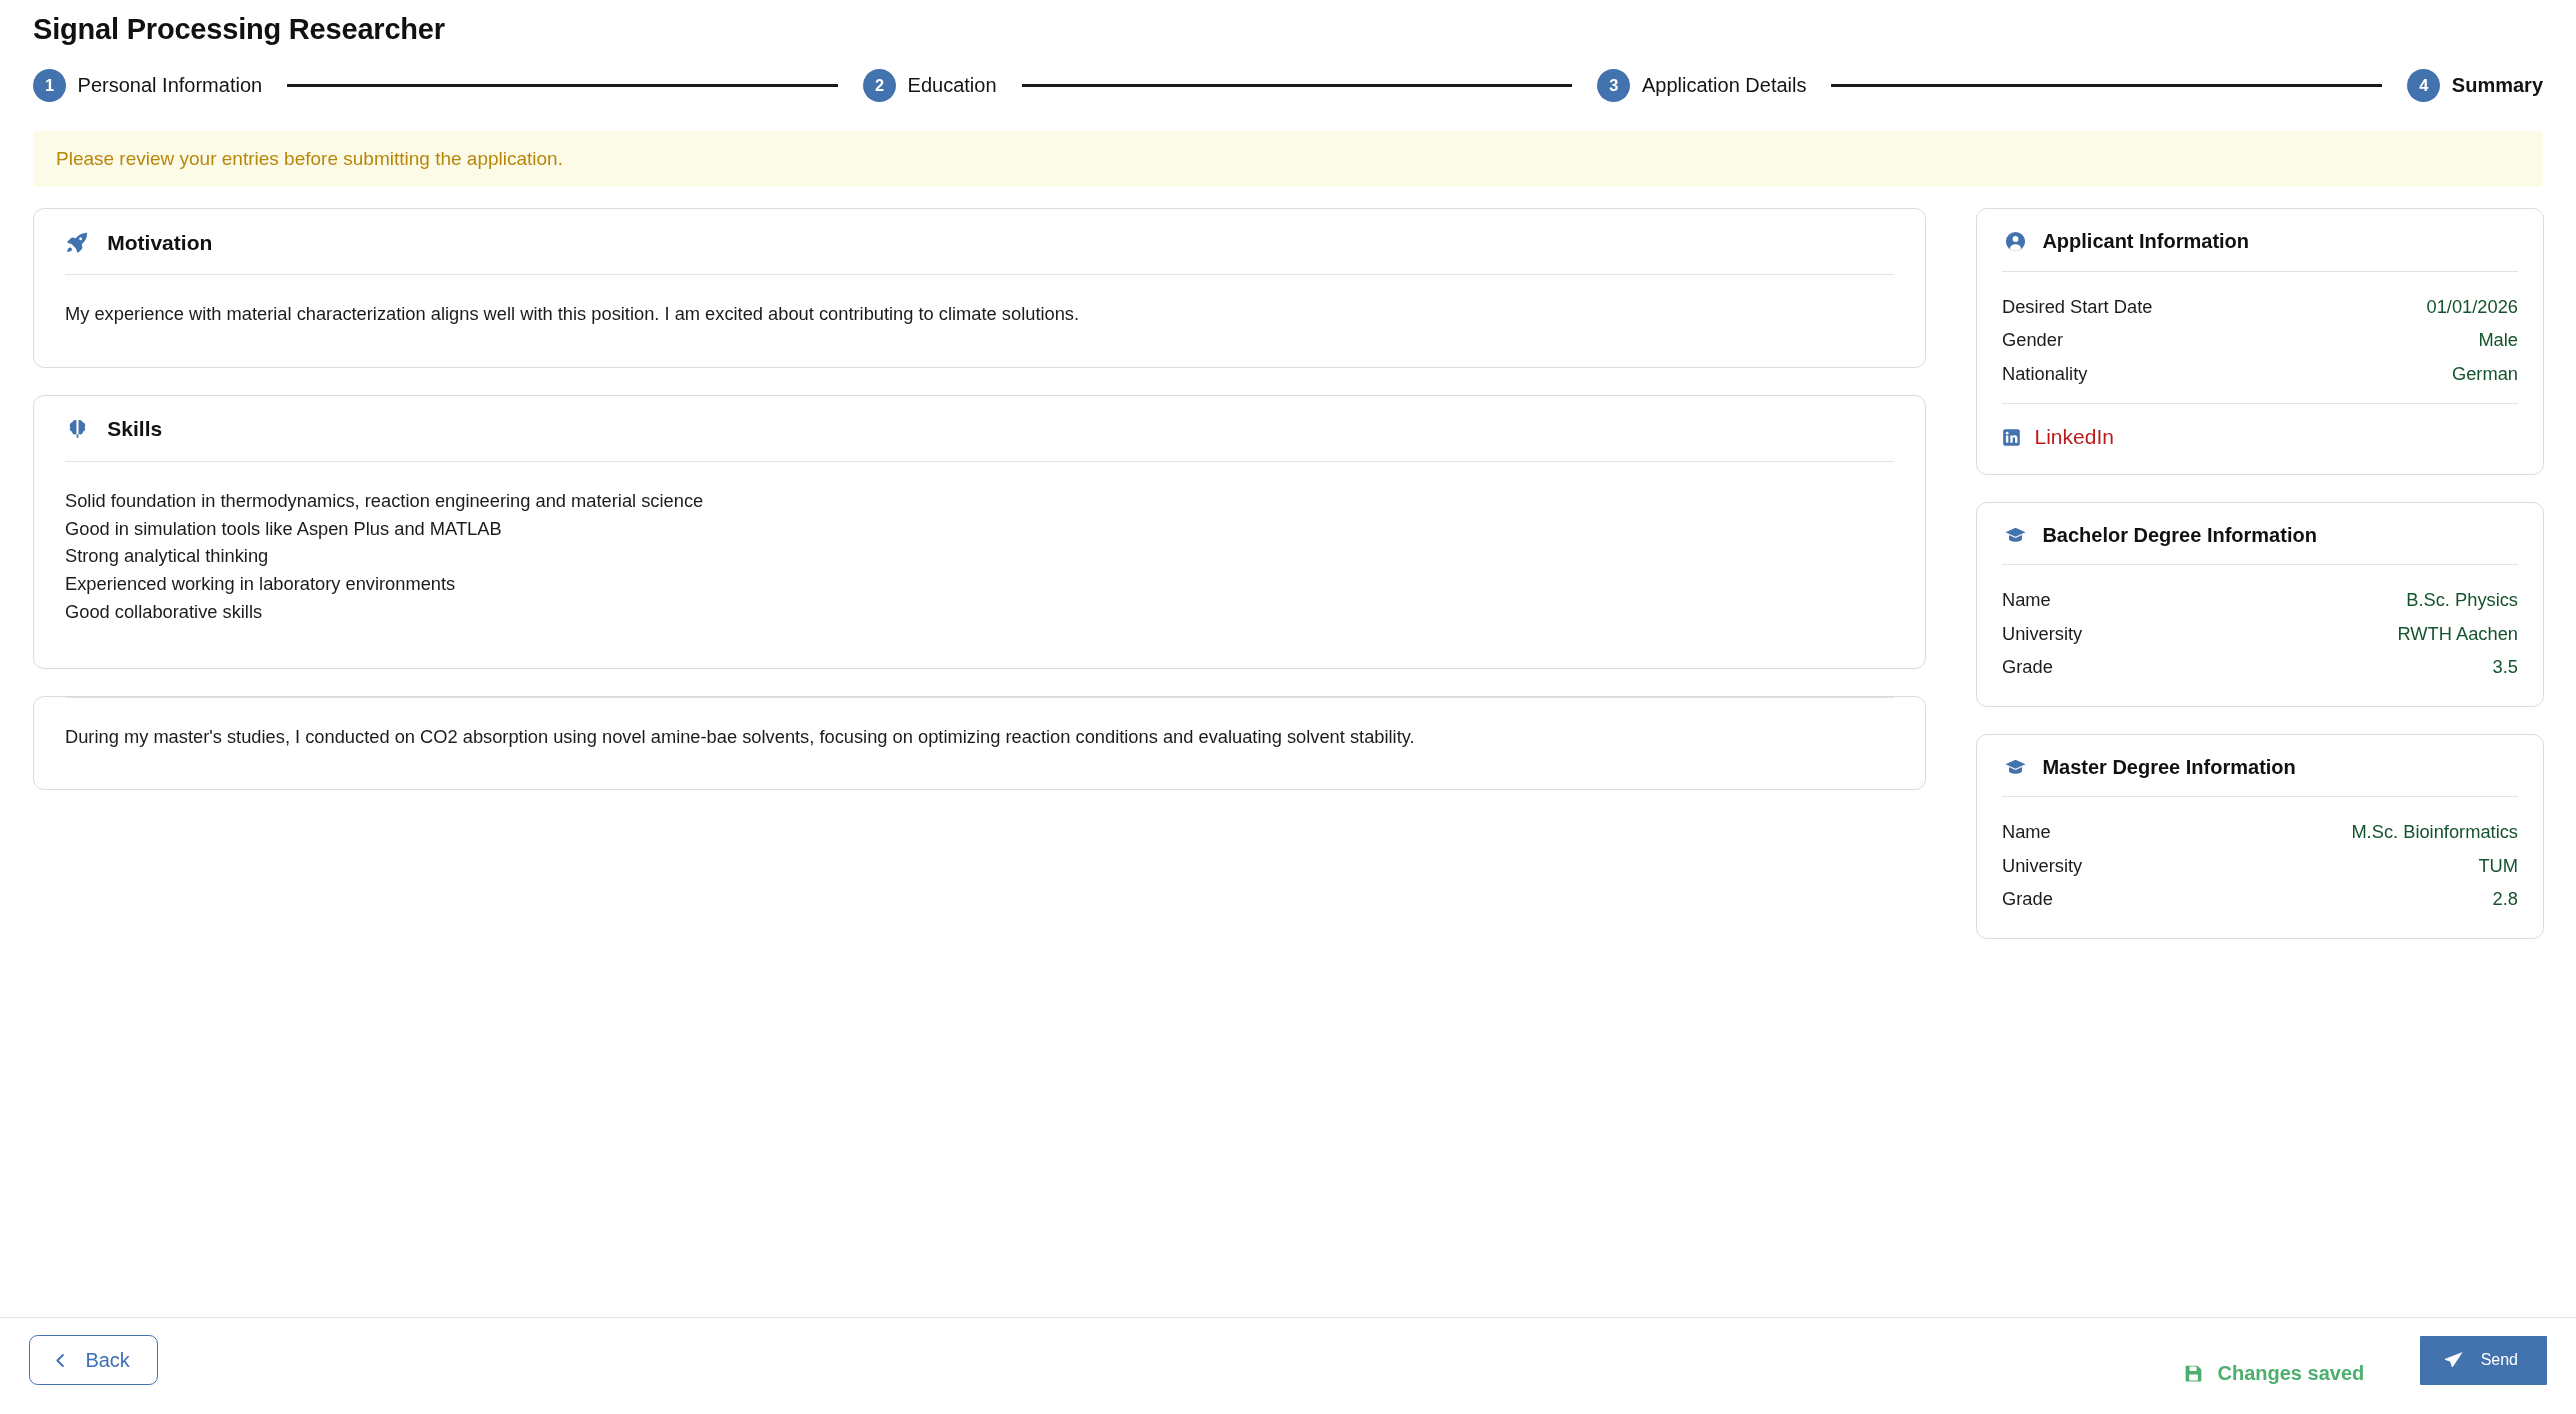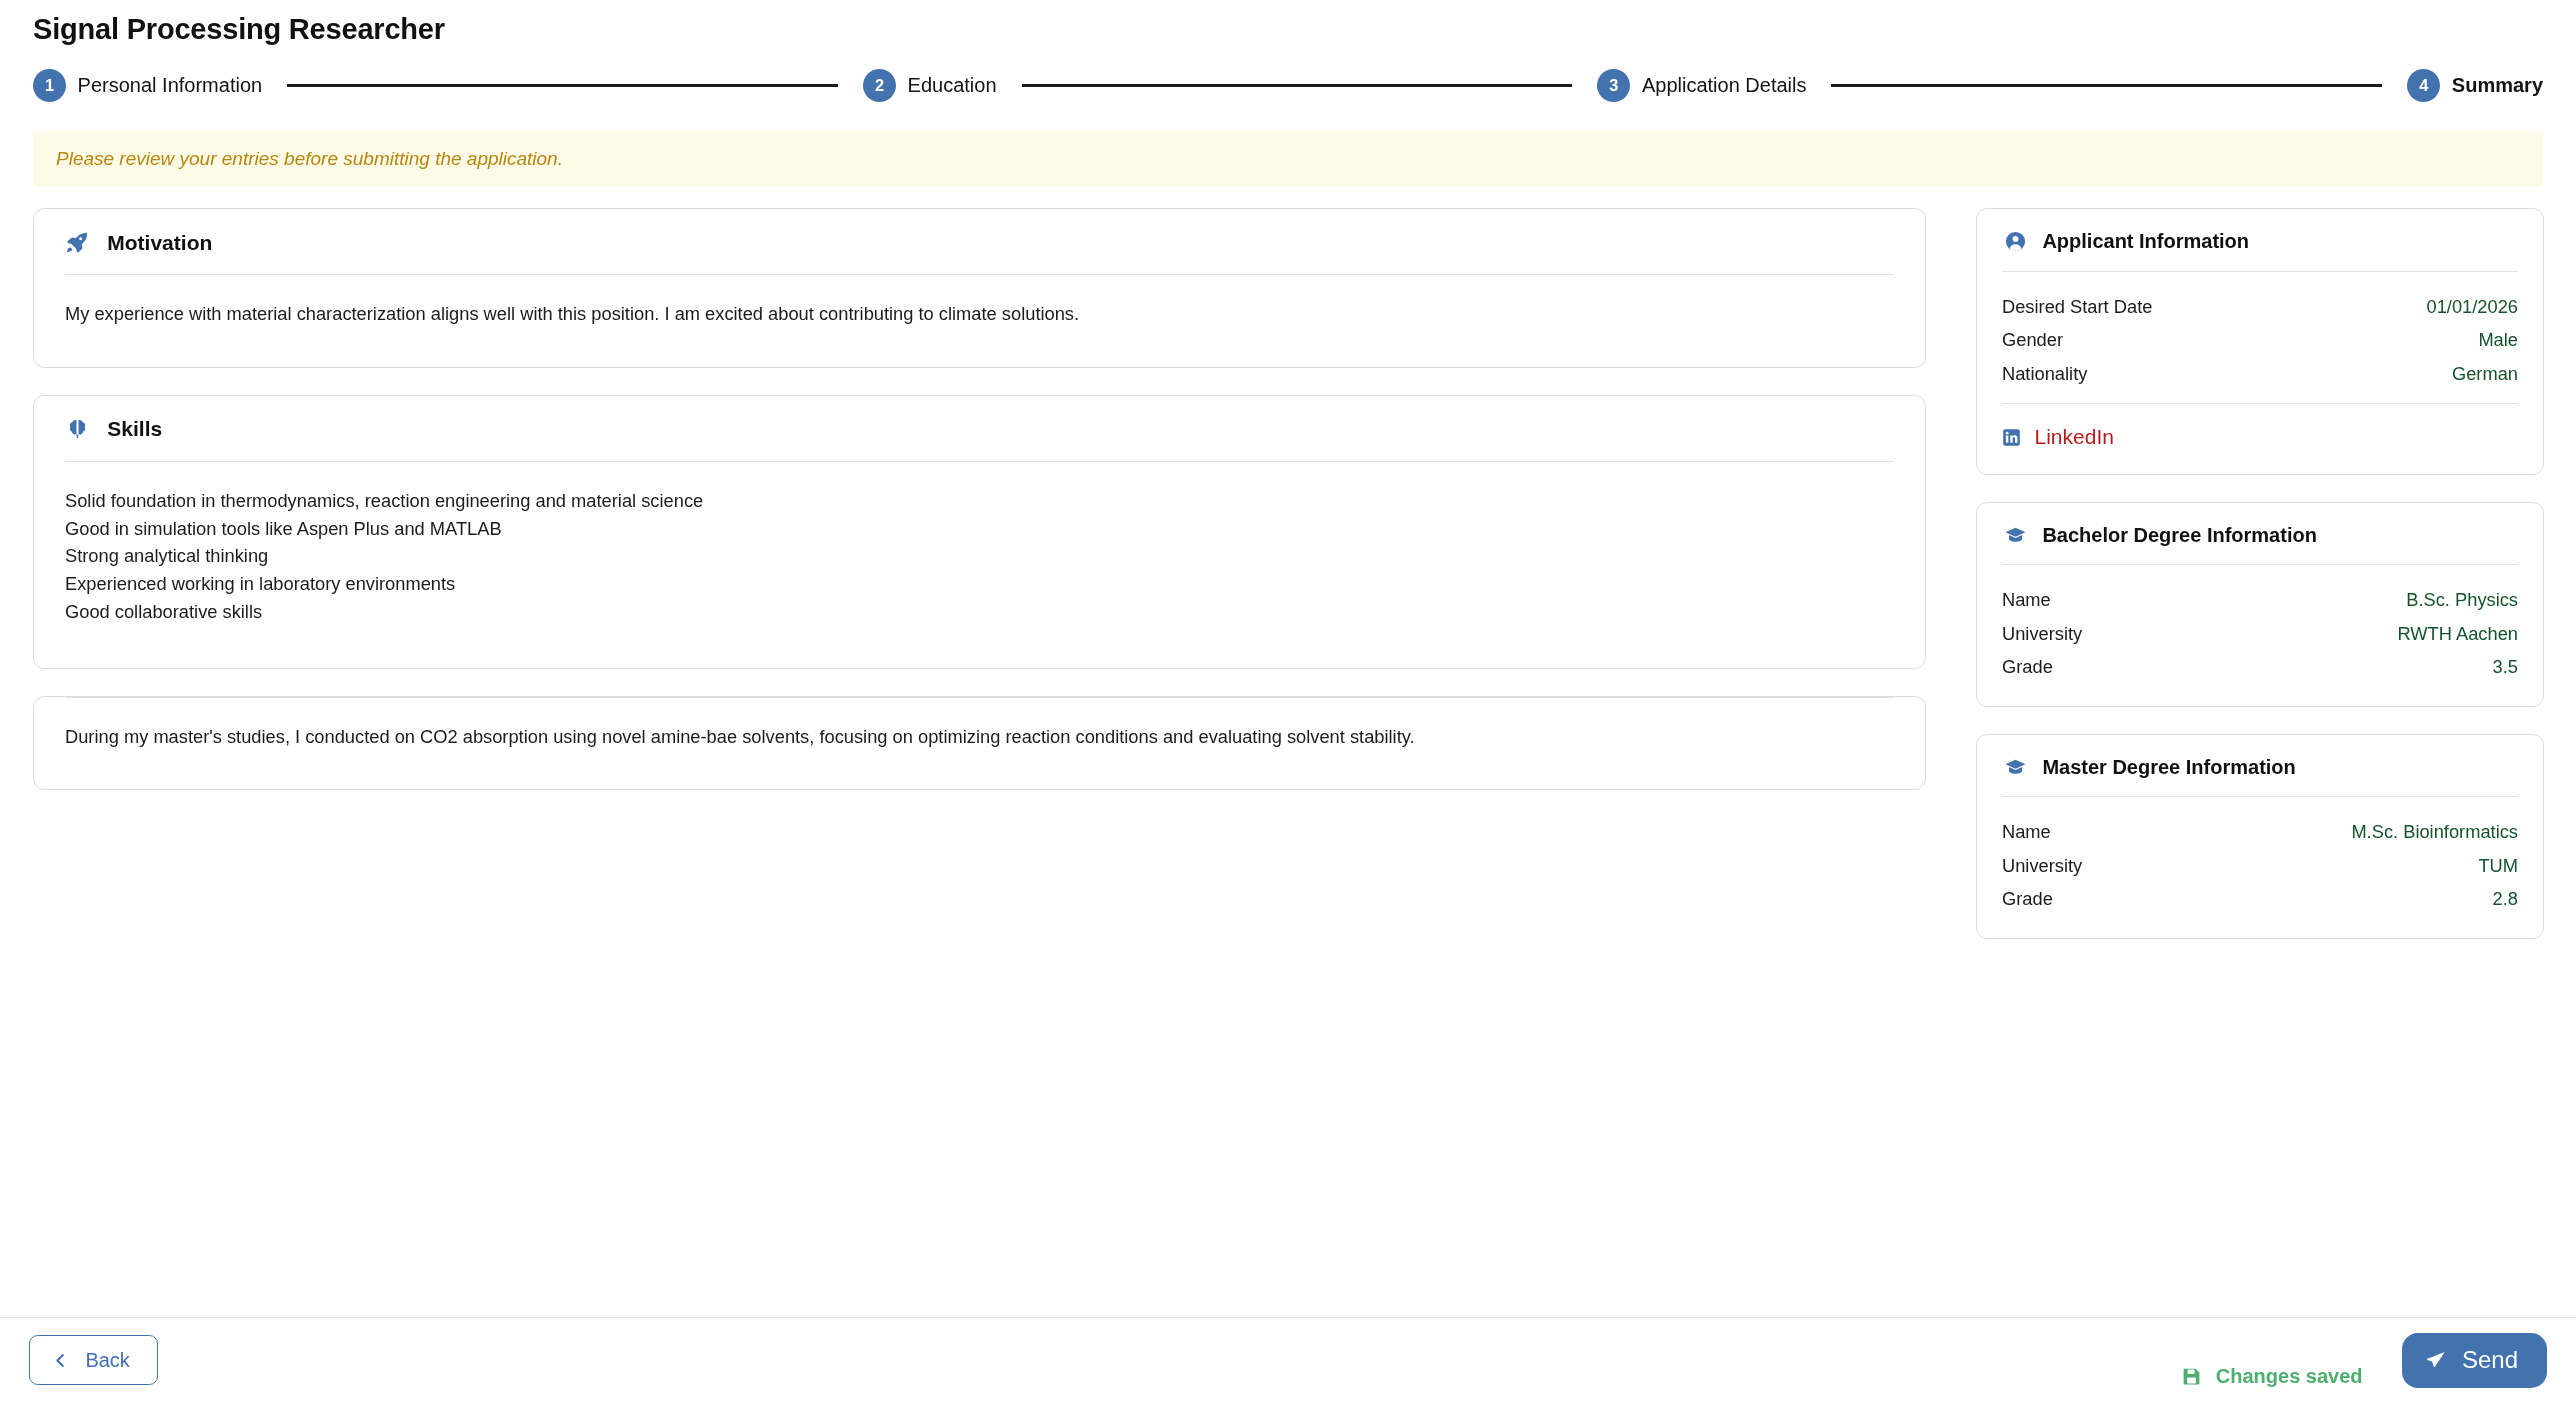--- a/index.html
+++ b/index.html
@@ -74,21 +74,20 @@
   }
 
   
   .alert {
     margin: 25px 33px 0 33px;
     background: #fcfbe8;
     border-radius: 4.8px;
     padding: 16.4px 23px;
     height: 56px;
     display: flex;
-    font-style: italic;
   }
   .alert-text {
     color: #b8860b;
     font-size: 19px;
     font-weight: 500;
   }
 
   
   .content {
     display: flex;
@@ -230,25 +229,26 @@
     font-size: 20px;
     font-weight: bold;
   }
   .btn-send {
     display: inline-flex;
     align-items: center;
     gap: 15.4px;
     background: #4273ae;
     color: #ffffff;
     border: none;
-    border-radius: 16px;
+    border-radius: 1px;
     padding: 13.5px 29px 13.5px 23px;
-    font-size: 24px;
+    font-size: 16px;
     cursor: pointer;
     font-family: "Liberation Sans", sans-serif;
+    margin-left: 17px;
   }
 </style>
 </head>
 <body>
 
 <div class="page">
 
   <div class="header">
     <div class="page-title">Signal Processing Researcher</div>
   </div>

